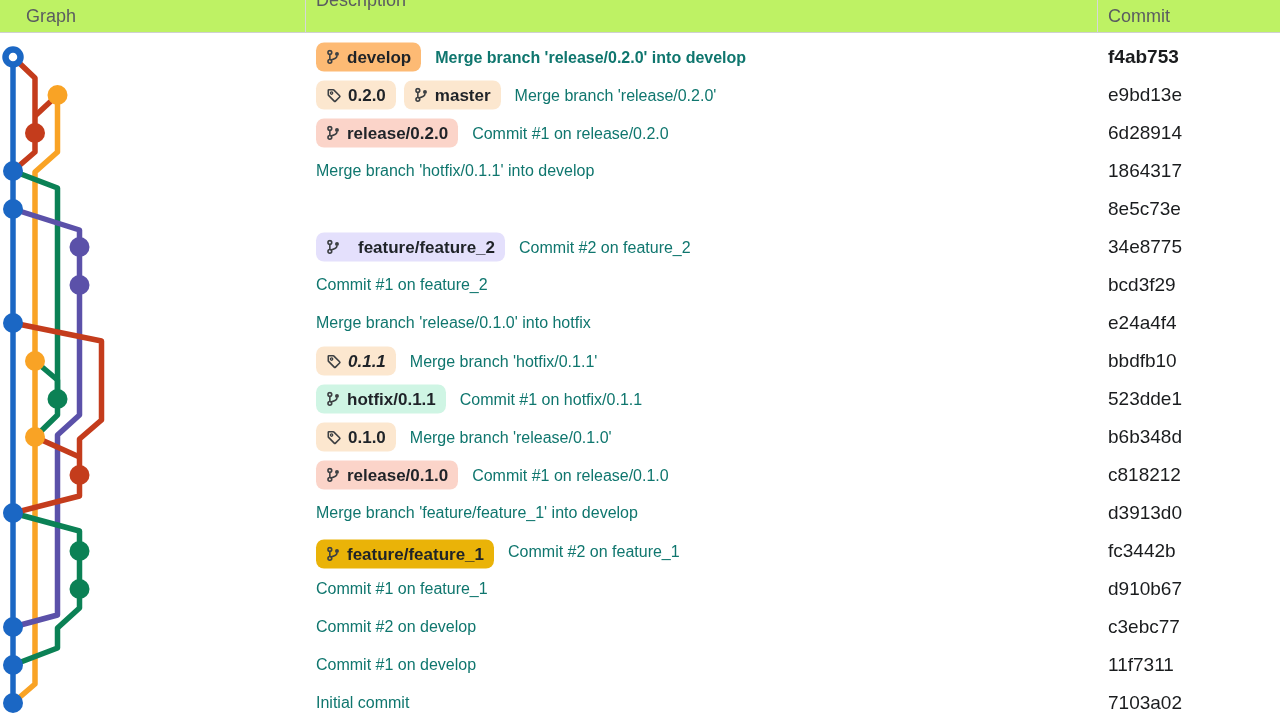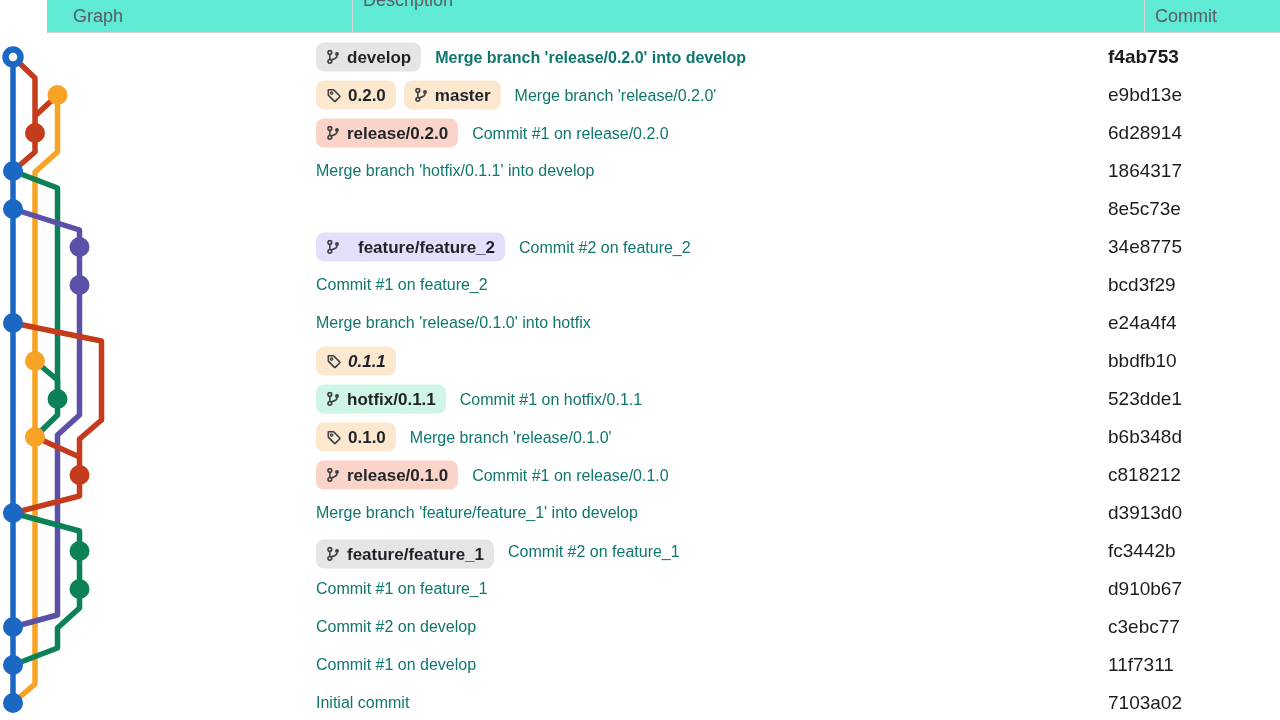--- a/index.html
+++ b/index.html
@@ -5,21 +5,21 @@
   * { margin:0; padding:0; box-sizing:border-box; }
   html,body { background:#ffffff; }
   .app {
     position:relative; width:1280px; height:720px; overflow:hidden;
     background:#ffffff; font-family:"Liberation Sans", sans-serif;
     -webkit-font-smoothing:antialiased;
   }
   
   .header {
     position:relative; height:33px; border-bottom:1px solid #cfd0d2;
-    background:#5eead4; z-index:3;margin-left:47px;
+    background:#bef264; z-index:3;
   }
   .header .hlabel {
     position:absolute; top:0; height:32px; line-height:32px;
     font-size:18px; color:#5a5c60; white-space:nowrap;
   }
   .hlabel.graph  { left:26px; }
   .hlabel.desc   { left:316px; }
   .hlabel.commit { left:1108px; }
   .hdivider { position:absolute; top:0; bottom:0; width:1px; background:#d6d7d9; }
   .hdivider.d1 { left:305px; }
@@ -89,21 +89,21 @@
       <circle cx="79.5" cy="551" r="10" fill="#0b8155"></circle>
       <circle cx="79.5" cy="589" r="10" fill="#0b8155"></circle>
       <circle cx="13" cy="627" r="10" fill="#1b67c4"></circle>
       <circle cx="13" cy="665" r="10" fill="#1b67c4"></circle>
       <circle cx="13" cy="703" r="10" fill="#1b67c4"></circle>
     </svg>
 
   <div id="rows">
   <div class="row bold">
     <div class="desc">
-      <span class="badge" style="background: #e5e5e5;">
+      <span class="badge" style="background: #fdba74;">
   <svg viewBox="0 0 16 16" width="15" height="15">
     <circle cx="4.1" cy="3.2" r="2" fill="none" stroke="#3d4043" stroke-width="1.7"></circle>
     <circle cx="4.1" cy="12.6" r="2" fill="none" stroke="#3d4043" stroke-width="1.7"></circle>
     <path d="M4.1 5.2 L4.1 10.6" fill="none" stroke="#3d4043" stroke-width="1.7"></path>
     <path d="M4.8 11.2 C8.5 10.6 11.5 9 11.7 6.8" fill="none" stroke="#3d4043" stroke-width="1.7"></path>
     <circle cx="11.7" cy="4.7" r="2.1" fill="#3d4043"></circle>
   </svg>
 <span class="badge-label">develop</span>
           </span>
           <span class="msg">Merge branch 'release/0.2.0' into develop</span>
@@ -196,20 +196,21 @@
 
   <div class="row">
     <div class="desc">
       <span class="badge" style="background: rgb(252, 231, 207); font-style: italic;">
   <svg viewBox="0 0 16 16" width="16" height="16">
     <path d="M2.3 7.3 L2.3 2.8 A0.5 0.5 0 0 1 2.8 2.3 L7.3 2.3 A0.9 0.9 0 0 1 7.94 2.57 L13.6 8.23 A0.9 0.9 0 0 1 13.6 9.5 L9.5 13.6 A0.9 0.9 0 0 1 8.23 13.6 L2.57 7.94 A0.9 0.9 0 0 1 2.3 7.3 Z" fill="none" stroke="#3d4043" stroke-width="1.6" stroke-linejoin="round"></path>
     <circle cx="5.6" cy="5.6" r="1.15" fill="none" stroke="#3d4043" stroke-width="1.3"></circle>
   </svg>
 <span class="badge-label">0.1.1</span>
           </span>
+          <span class="msg">Merge branch 'hotfix/0.1.1'</span>
     </div>
     <span class="hash">bbdfb10</span>
   </div>
 
   <div class="row">
     <div class="desc">
       <span class="badge" style="background: rgb(207, 245, 228);">
   <svg viewBox="0 0 16 16" width="15" height="15">
     <circle cx="4.1" cy="3.2" r="2" fill="none" stroke="#3d4043" stroke-width="1.7"></circle>
     <circle cx="4.1" cy="12.6" r="2" fill="none" stroke="#3d4043" stroke-width="1.7"></circle>
@@ -257,21 +258,21 @@
 
   <div class="row">
     <div class="desc">
       <span class="msg">Merge branch 'feature/feature_1' into develop</span>
     </div>
     <span class="hash">d3913d0</span>
   </div>
 
   <div class="row">
     <div class="desc">
-      <span class="badge" style="background: #e5e5e5; margin-top: 6px;">
+      <span class="badge" style="background: #eab308; margin-top: 6px;">
   <svg viewBox="0 0 16 16" width="15" height="15">
     <circle cx="4.1" cy="3.2" r="2" fill="none" stroke="#3d4043" stroke-width="1.7"></circle>
     <circle cx="4.1" cy="12.6" r="2" fill="none" stroke="#3d4043" stroke-width="1.7"></circle>
     <path d="M4.1 5.2 L4.1 10.6" fill="none" stroke="#3d4043" stroke-width="1.7"></path>
     <path d="M4.8 11.2 C8.5 10.6 11.5 9 11.7 6.8" fill="none" stroke="#3d4043" stroke-width="1.7"></path>
     <circle cx="11.7" cy="4.7" r="2.1" fill="#3d4043"></circle>
   </svg>
 <span class="badge-label">feature/feature_1</span>
           </span>
           <span class="msg">Commit #2 on feature_1</span>

